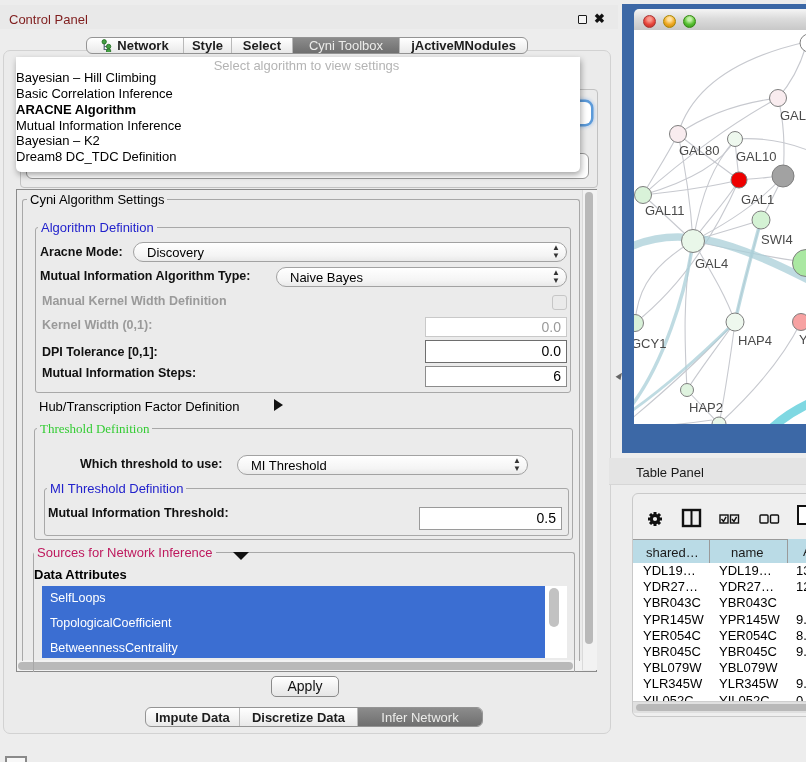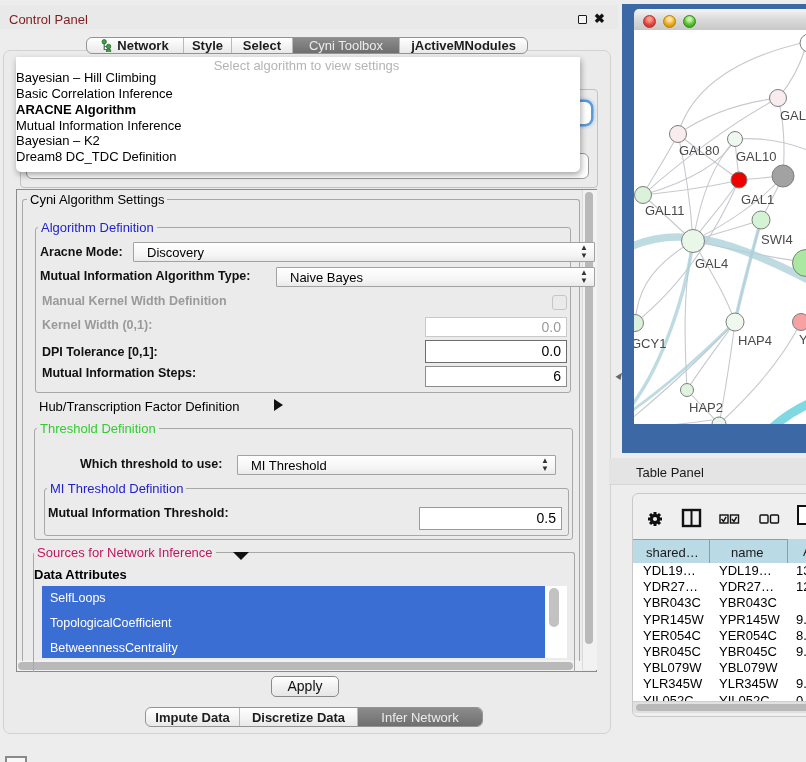--- a/index.html
+++ b/index.html
@@ -21,21 +21,21 @@
   #bottabs{left:145px;top:707px;height:18px;}
   
   #popup{left:16px;top:57px;width:564px;height:115px;background:#ffffff;border-radius:0 0 5px 5px;box-shadow:1px 3px 6px rgba(0,0,0,0.35);z-index:30;overflow:hidden;}
   .pitem{position:absolute;left:0px;font-size:13px;color:#000;white-space:pre;}
   #phead{width:100%;text-align:center;top:1px;color:#b4b4b4;font-size:13px;position:absolute;padding-left:17px;box-sizing:border-box;}
   
   .group{position:absolute;border:1px solid #a8a8a8;border-radius:3px;}
   .gtitle{position:absolute;top:-8px;left:2px;background:#ebebeb;padding:0 3px;font-size:13px;white-space:nowrap;}
   .lbl{position:absolute;font-size:12.5px;font-weight:bold;color:#111;white-space:nowrap;}
   .lblgray{color:#9a9a9a;}
-  .combo{position:absolute;border:1px solid #a2a2a2;border-radius:1px;background:linear-gradient(#ffffff,#f4f4f4 70%,#e9e9e9);font-size:13px;color:#000;padding-left:28px;}
+  .combo{position:absolute;border:1px solid #a2a2a2;border-radius:10px;background:linear-gradient(#ffffff,#f4f4f4 70%,#e9e9e9);font-size:13px;color:#000;}
   .combo .ct{position:absolute;left:13px;top:2px;}
   .carr{position:absolute;right:6px;top:1px;font-size:8px;color:#333;line-height:8px;text-align:center;}
   .tfield{position:absolute;background:#fff;font-size:14px;color:#000;text-align:right;padding-right:5px;box-sizing:border-box;}
   
   .sbthumb{position:absolute;background:#b9b9b9;border-radius:5px;}
 </style>
 </head>
 <body>
 
 <div class="abs" id="titlebar"></div>
@@ -94,21 +94,21 @@
 <div class="tfield" style="left:425px;top:317px;width:142px;height:20px;border:1px solid #c9c9c9;color:#9a9a9a;line-height:18px;">0.0</div>
 <div class="lbl" style="left:42px;top:345px;">DPI Tolerance [0,1]:</div>
 <div class="tfield" style="left:425px;top:340px;width:142px;height:23px;border:1px solid #6e6e6e;line-height:21px;">0.0</div>
 <div class="lbl" style="left:42px;top:366px;">Mutual Information Steps:</div>
 <div class="tfield" style="left:425px;top:366px;width:142px;height:21px;border:1px solid #8c8c8c;line-height:19px;">6</div>
 
 <div class="abs" style="left:39px;top:399px;font-size:13px;color:#000;">Hub/Transcription Factor Definition</div>
 <div class="abs" style="left:274px;top:399px;width:0;height:0;border-left:9px solid #111;border-top:6px solid transparent;border-bottom:6px solid transparent;"></div>
 
 <div class="group" style="left:34px;top:428px;width:537px;height:110px;">
-  <div class="gtitle" style="color:#33cc33;">Threshold Definition</div>
+  <div class="gtitle" style="color:#33cc33;font-family:Liberation Serif, serif;">Threshold Definition</div>
 </div>
 <div class="lbl" style="left:80px;top:457px;">Which threshold to use:</div>
 <div class="combo" style="left:237px;top:455px;width:289px;height:18px;">
     <span class="ct">MI Threshold</span>
     <span class="carr">▲<br>▼</span>
   </div>
 <div class="group" style="left:44px;top:488px;width:523px;height:46px;">
   <div class="gtitle" style="color:#2222cc;">MI Threshold Definition</div>
 </div>
 <div class="lbl" style="left:48px;top:506px;">Mutual Information Threshold:</div>

